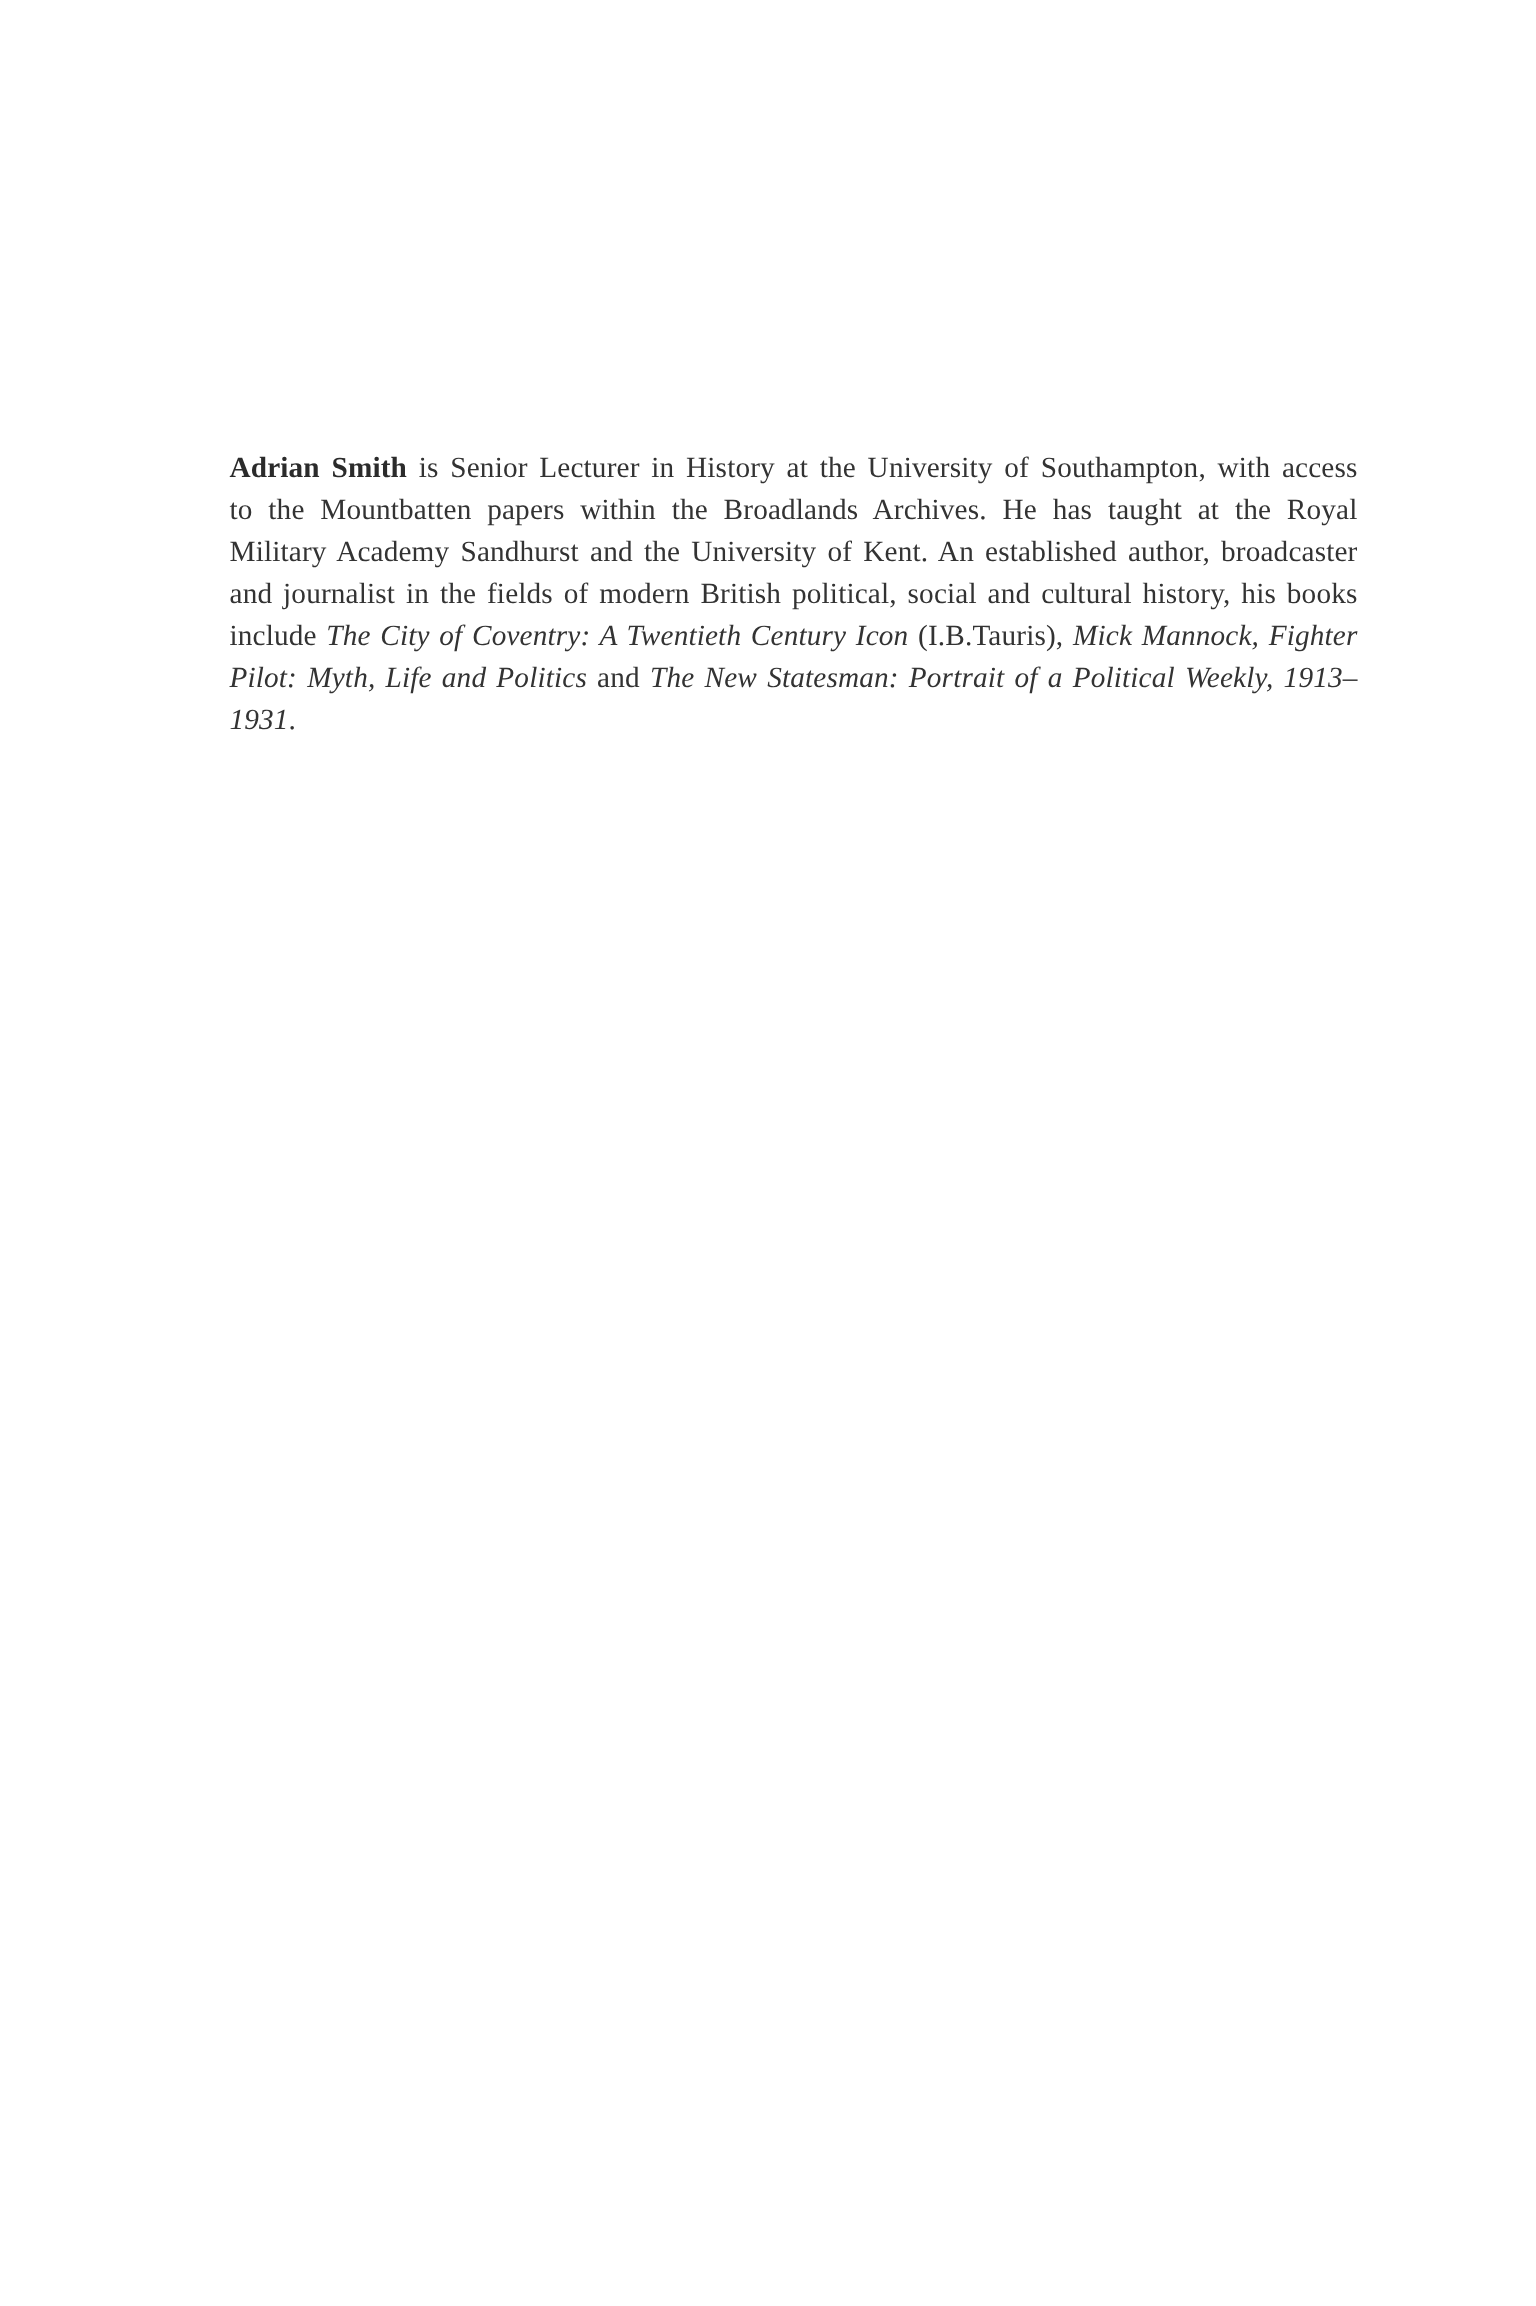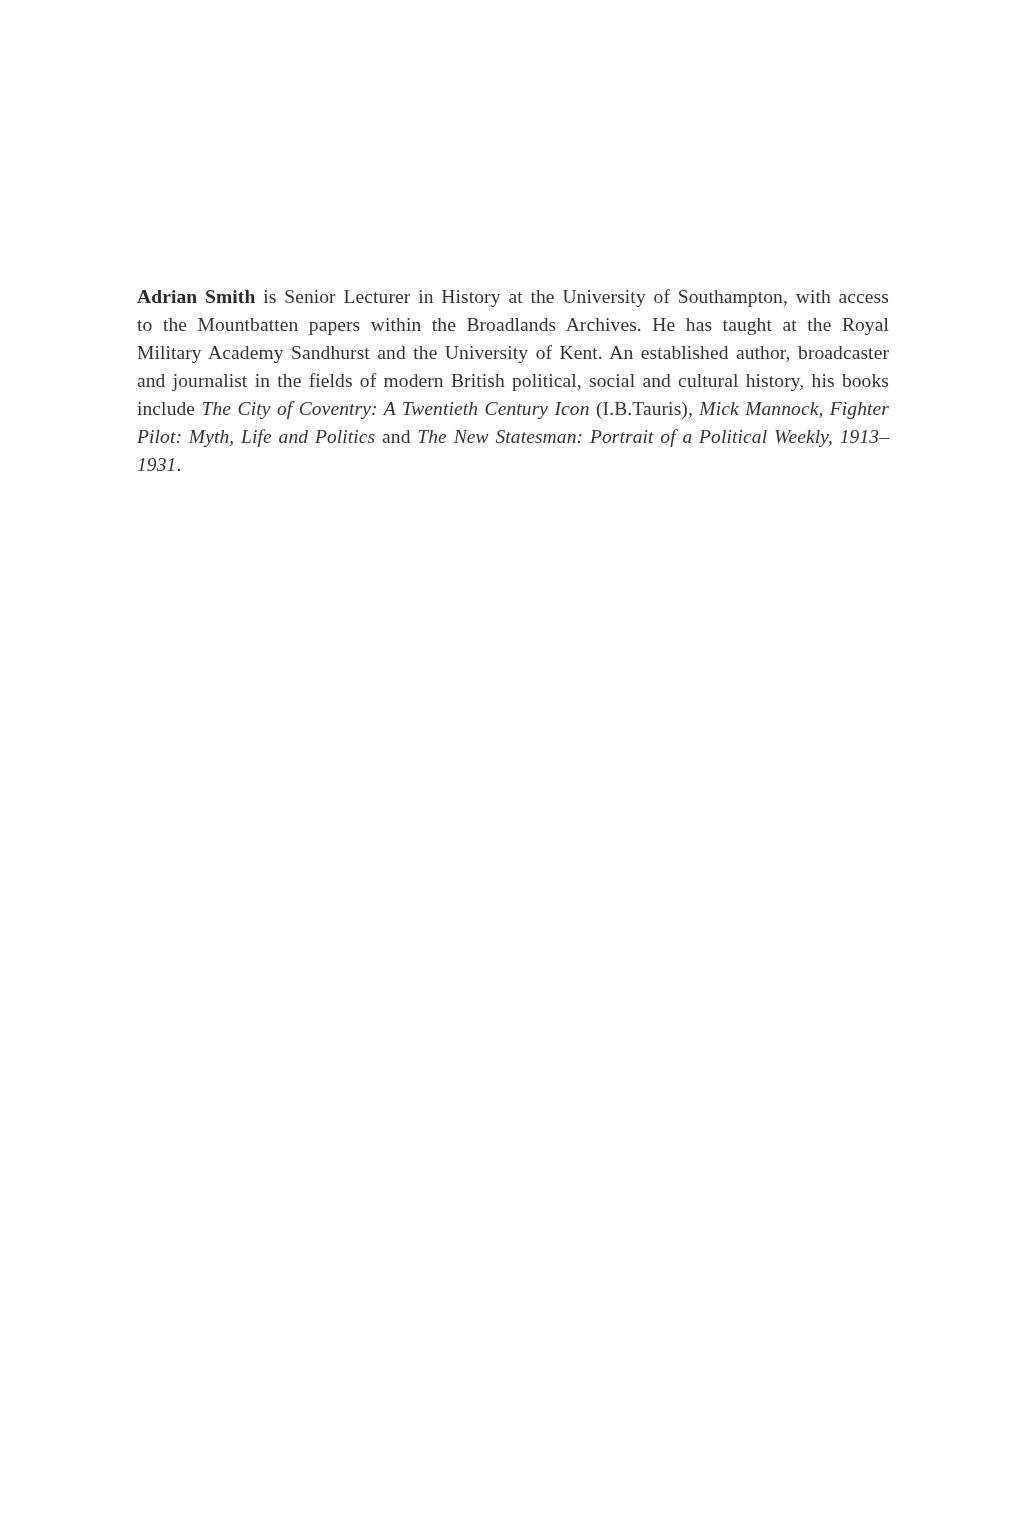--- a/index.html
+++ b/index.html
@@ -12,21 +12,21 @@
     width: 1024px;
     height: 1537px;
     background: #ffffff;
     overflow: hidden;
   }
   .author-bio {
     position: absolute;
     left: 137px;
     top: 283px;
     width: 752px;
-    margin: 0;
+    margin: 16px;
     font-family: "Liberation Serif", serif;
     font-size: 19.5px;
     line-height: 28px;
     color: #333333;
     text-align: justify;
     text-justify: inter-word;
     word-spacing: 1.2px;
     letter-spacing: 0.1px;
   }
   .author-bio strong {

